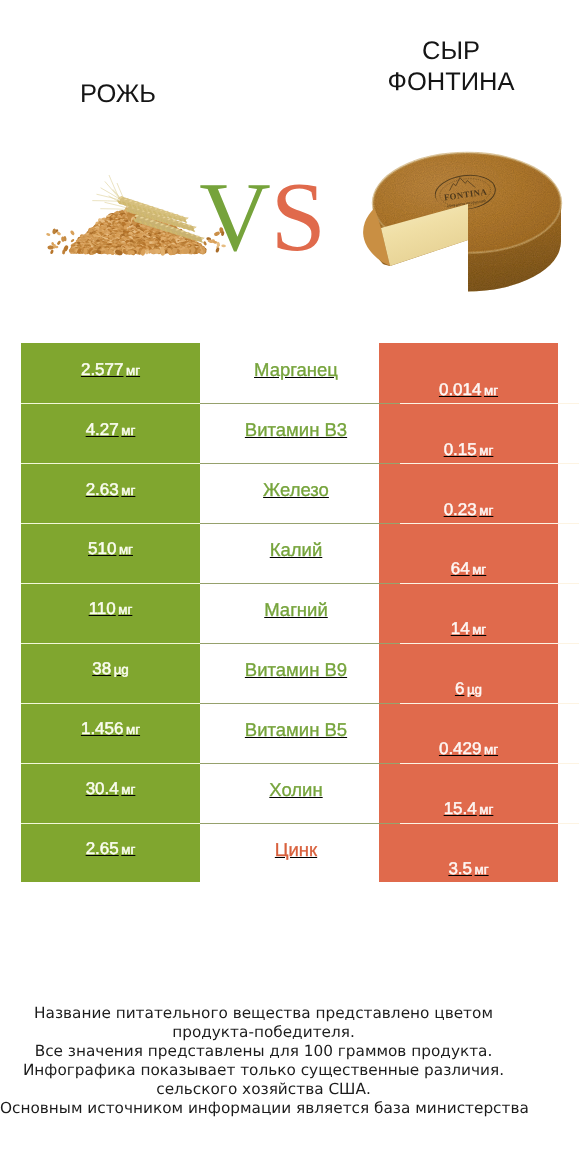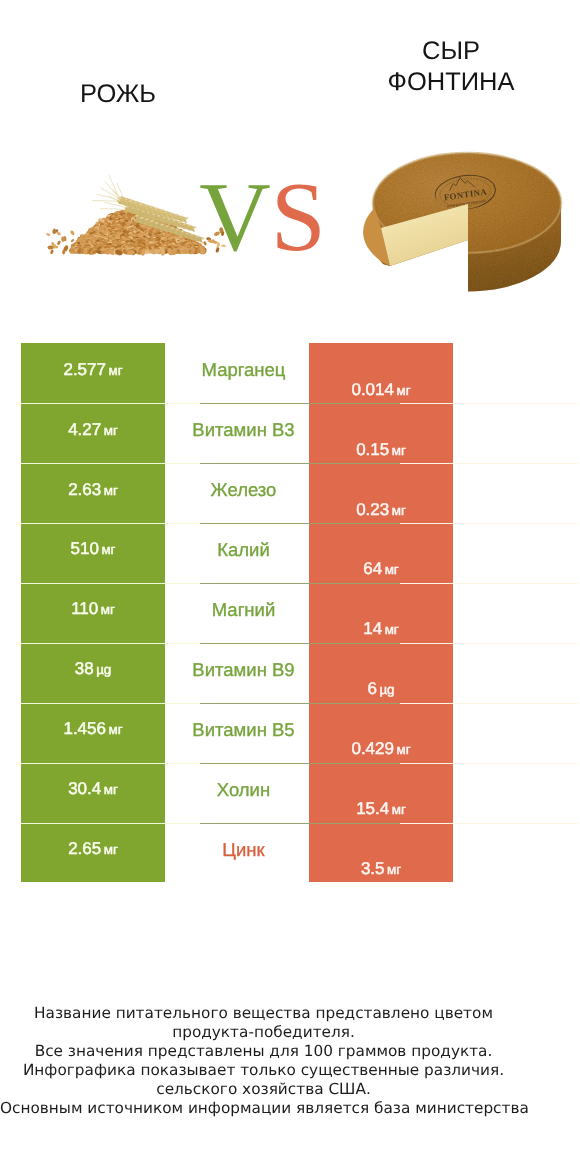--- a/index.html
+++ b/index.html
@@ -10,21 +10,21 @@
   .header{position:absolute;left:0;top:0;width:580px;height:332px;}
   .title{position:absolute;text-align:center;color:#151515;font-size:25.5px;line-height:31px;font-weight:400;}
   .title-left{left:8px;width:220px;top:51px;margin-top:28px;}
   .title-right{left:381px;width:140px;top:36px;}
   .vs{position:absolute;left:0;top:168px;width:525px;text-align:center;font-family:Liberation Serif, serif;font-size:99px;line-height:99px;font-weight:400;}
   .vs .v{color:#76a33b;}
   .vs .s{color:#e06a4c;}
   .art{position:absolute;left:0;top:0;}
 
   
-  .table{position:absolute;left:21px;top:343.3px;width:432px;}
+  .table{position:absolute;left:21px;top:343.3px;width:537px;text-decoration:underline;}
   .row{position:relative;display:flex;height:59.91px;}
   .cell{display:flex;align-items:center;justify-content:center;box-sizing:border-box;}
   .c-left{width:179px;background:#80a62f;color:#fbfdf1;-webkit-text-stroke:0.5px #fbfdf1;}
   .c-mid{width:179px;background:#fff;}
   .c-right{width:179px;background:#e06a4c;color:#fdf7f4;align-items:flex-end;-webkit-text-stroke:0.5px #fdf7f4;}
   .val{font-size:17px;font-weight:400;letter-spacing:0;white-space:nowrap;position:relative;top:-3.5px;}
   .val .u{font-size:13.4px;font-weight:400;margin-left:2.5px;}
   .nut{font-size:18.5px;font-weight:400;letter-spacing:0;white-space:nowrap;position:relative;top:-3px;padding-left:13px;}
   .nut.green{color:#76a43c;-webkit-text-stroke:0.33px #76a43c;}
   .nut.orange{color:#d8603c;-webkit-text-stroke:0.33px #d8603c;}

